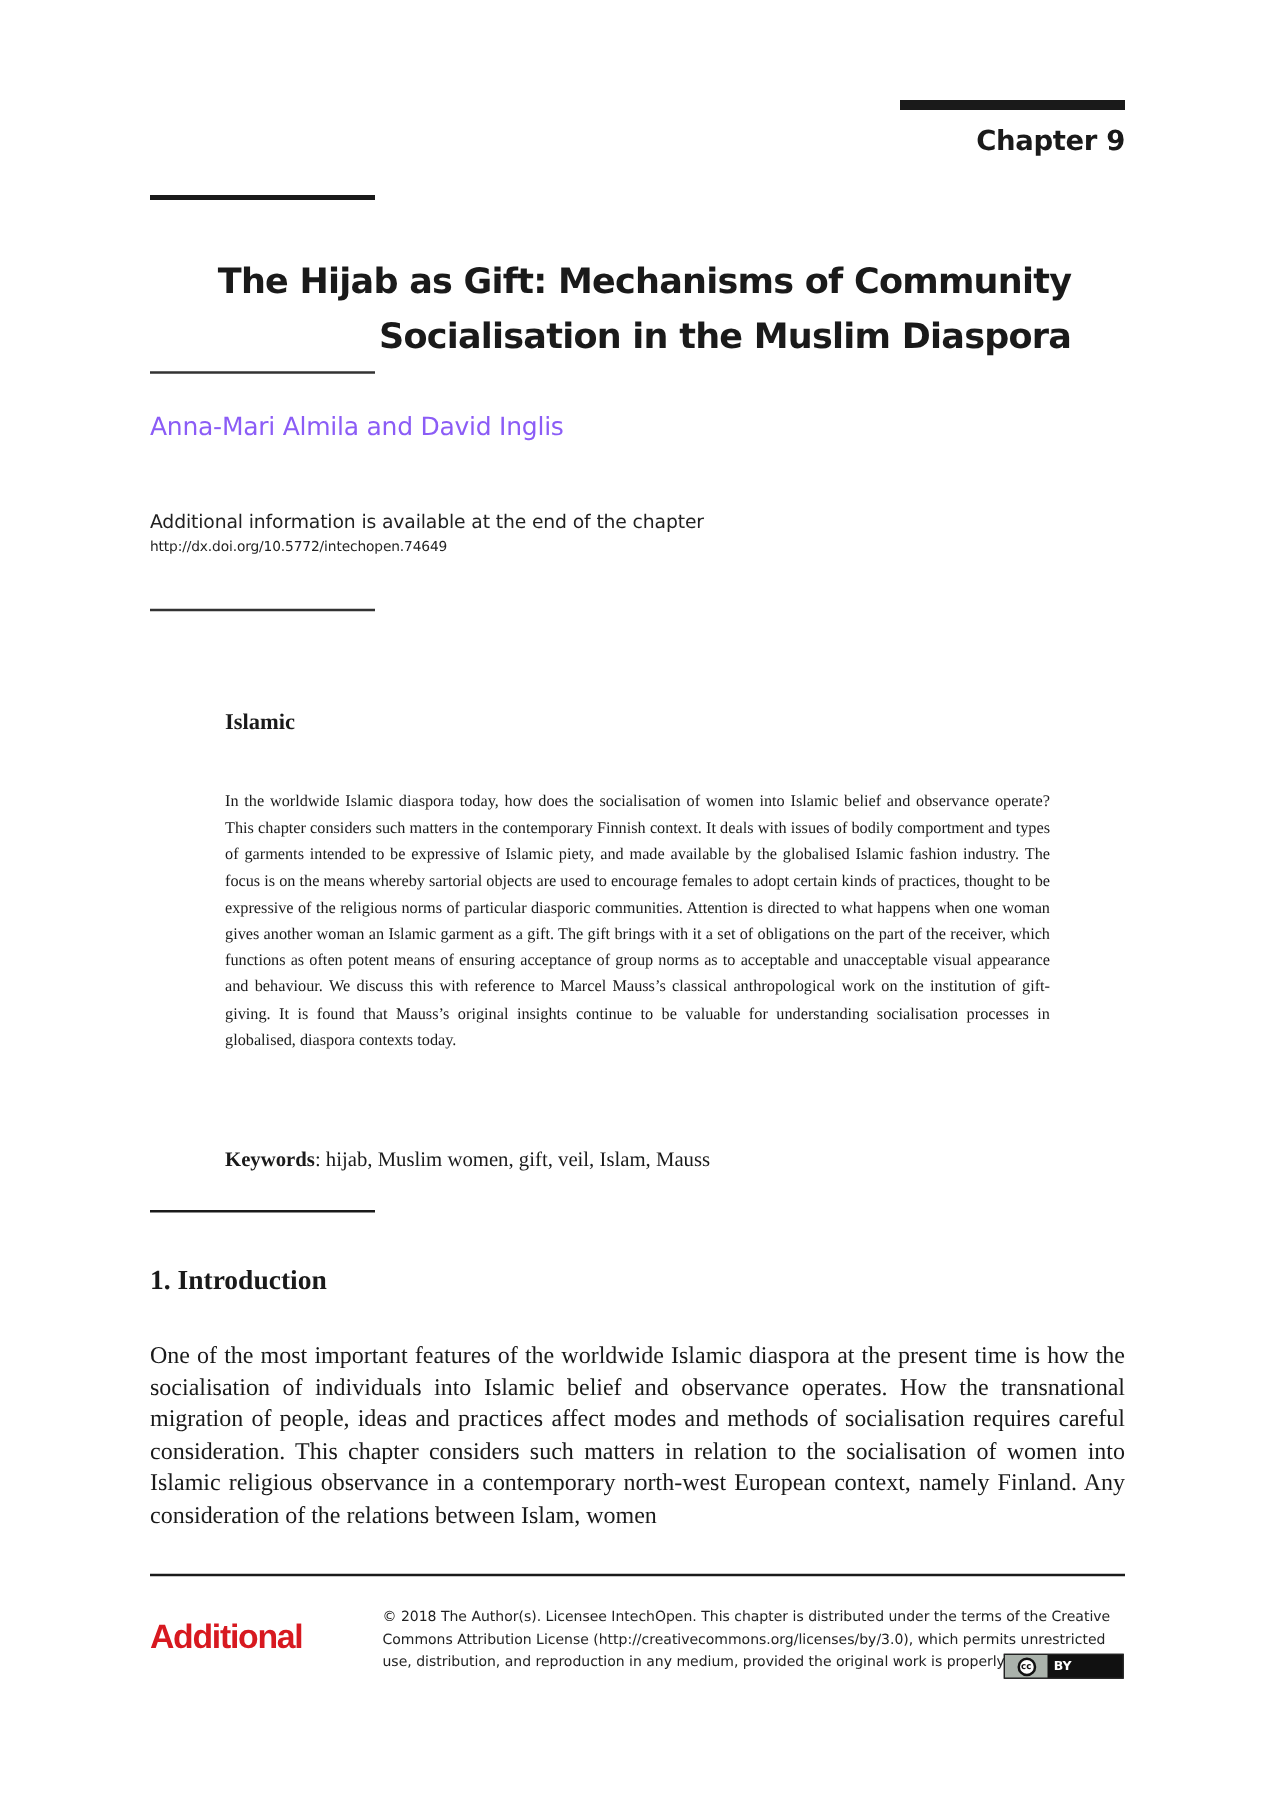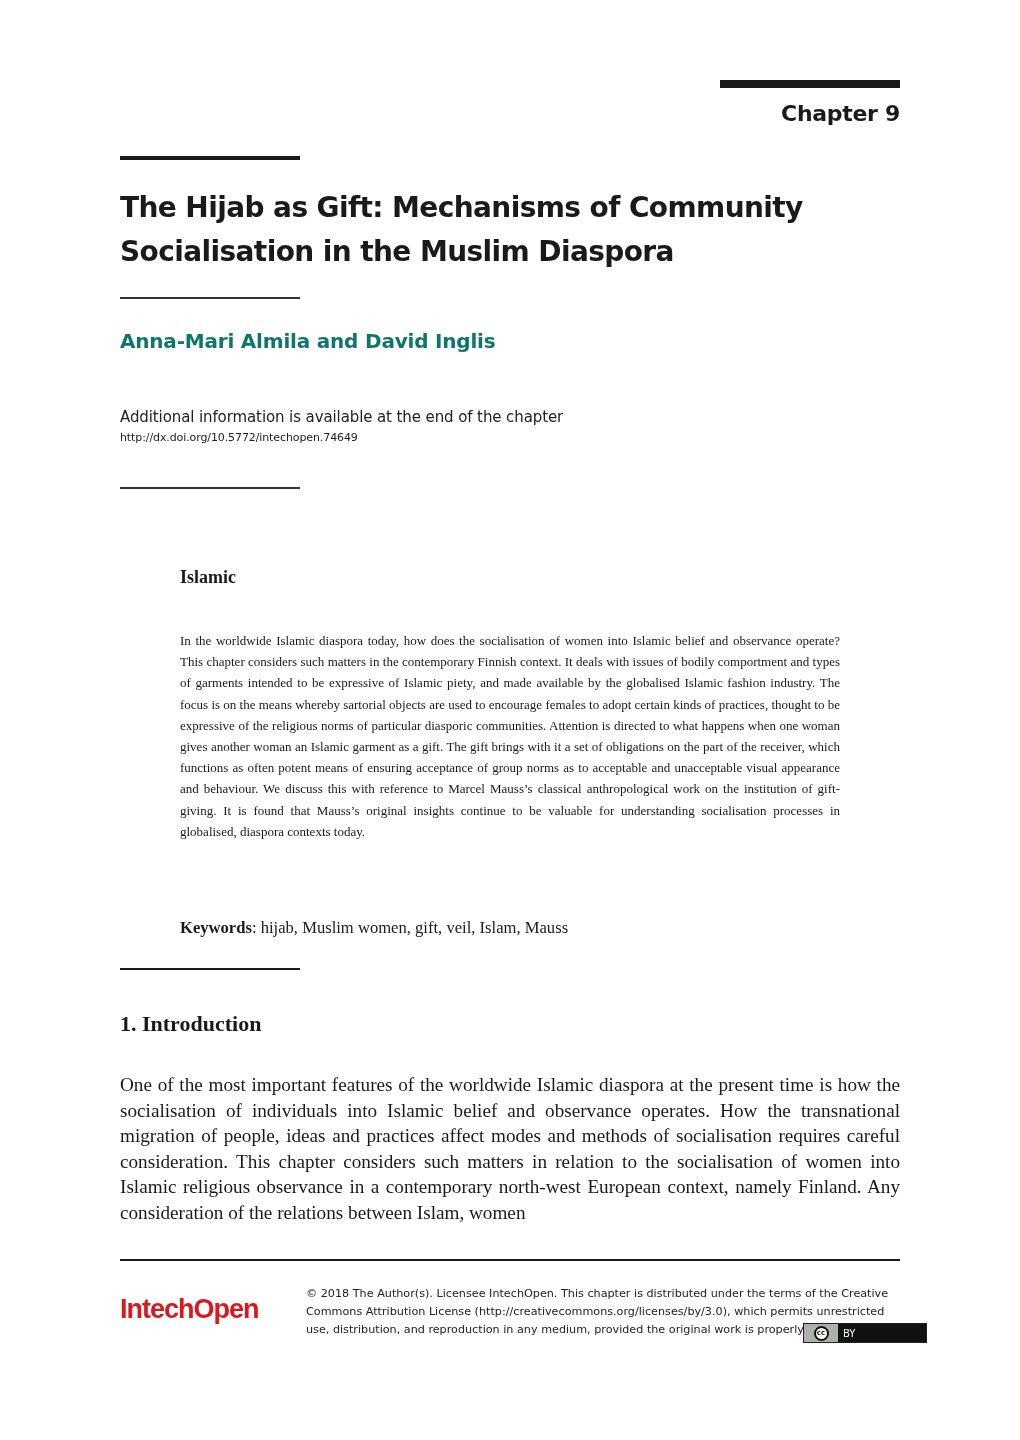--- a/index.html
+++ b/index.html
@@ -9,69 +9,69 @@
   .sans { font-family: "DejaVu Sans", sans-serif; }
   .serif { font-family: "Liberation Serif", serif; }
 
   #chapter-rule { left: 720px; top: 80px; width: 180px; height: 8px; }
   #chapter-label { right: 120px; top: 101px; font-size: 22px; font-weight: bold; letter-spacing: -0.3px; }
 
   #title-rule-top { left: 120px; top: 156px; width: 180px; height: 4px; }
   #title { left: 120px; top: 186px; width: 720px; font-size: 28px; font-weight: bold; line-height: 44px; letter-spacing: -0.6px; }
   #title-rule-bottom { left: 120px; top: 297px; width: 180px; height: 2px; background:#333; }
 
-  #authors { left: 120px; top: 329px; font-size: 20px; font-weight: bold; color:#0f766e; letter-spacing: -0.2px; }
+  #authors { left: 120px; top: 329px; font-size: 20px; font-weight: normal; color:#8b5cf6; letter-spacing: -0.2px; }
   #additional-info { left: 120px; top: 408px; font-size: 15px; color:#222; letter-spacing: -0.1px; }
   #doi { left: 120px; top: 431px; font-size: 11px; color:#222; letter-spacing: -0.1px; }
   #doi-rule { left: 120px; top: 487px; width: 180px; height: 2px; background:#333; }
 
   #abstract-heading { left: 180px; top: 567px; font-size: 18px; font-weight: bold; }
   #abstract-body { left: 180px; top: 630px; width: 660px; font-size: 13px; line-height: 21.2px; text-align: justify; hyphens: manual; }
   #keywords { left: 180px; top: 918px; font-size: 16.6px; }
   #keywords b { font-weight: bold; }
 
   #section-rule { left: 120px; top: 968px; width: 180px; height: 2px; }
   #section-heading { left: 120px; top: 1011px; font-size: 22px; font-weight: bold; }
   #intro-body { left: 120px; top: 1072px; width: 780px; font-size: 19.2px; line-height: 25.6px; text-align: justify; }
 
   #footer-rule { left: 120px; top: 1259px; width: 780px; height: 2px; }
   #publisher-logo { left: 120px; top: 1294px; font-family: "Liberation Sans", sans-serif; font-weight: bold; font-size: 27px; color: #d71920; letter-spacing: -1px; }
   #license-text { left: 306px; top: 1285px; width: 600px; font-size: 11.2px; line-height: 18.2px; color:#222; }
-  #cc-badge { left: 803px; top: 1323px; width: 124px; height: 20px; border: 1.5px solid #222; background: #111; display:flex; align-items:center; box-sizing: border-box; }
+  #cc-badge { left: 803px; top: 1323px; width: 96px; height: 20px; border: 1.5px solid #222; background: #111; display:flex; align-items:center; box-sizing: border-box; }
   #cc-badge .cc-left { width: 34px; height: 100%; background: #aab2ab; display:flex; align-items:center; justify-content:center; }
   #cc-badge .cc-circle { width: 15px; height: 15px; border-radius: 50%; background:#fff; border: 2px solid #111; box-sizing:border-box; font-family: "DejaVu Sans", sans-serif; font-weight:bold; font-size: 7px; line-height: 11px; text-align:center; color:#111; }
-  #cc-badge .cc-by { color:#fff; font-family: "DejaVu Sans", sans-serif; font-weight:normal; font-size: 10px; margin-left: 5px; }
+  #cc-badge .cc-by { color:#fff; font-family: "DejaVu Sans", sans-serif; font-weight:bold; font-size: 10px; margin-left: 5px; }
 </style>
 </head>
 <body>
 
 <div class="rule" id="chapter-rule"></div>
 <div class="abs sans" id="chapter-label">Chapter 9</div>
 
 <div class="rule" id="title-rule-top"></div>
-<h1 class="abs sans" id="title" style="margin:0;">
+<h1 class="abs sans" id="title" style="margin:17px;text-align:right;">
   <span>The Hijab as Gift: Mechanisms of Community</span><br>
   <span>Socialisation in the Muslim Diaspora</span>
 </h1>
 <div class="rule" id="title-rule-bottom"></div>
 
 <div class="abs sans" id="authors">Anna-Mari Almila and David Inglis</div>
 <div class="abs sans" id="additional-info">Additional information is available at the end of the chapter</div>
 <div class="abs sans" id="doi">http://dx.doi.org/10.5772/intechopen.74649</div>
 <div class="rule" id="doi-rule"></div>
 
 <div class="abs serif" id="abstract-heading">Islamic</div>
 <p class="abs serif" id="abstract-body" style="margin:0;">In the worldwide Islamic diaspora today, how does the socialisation of women into Islamic belief and observance operate? This chapter considers such matters in the con­temporary Finnish context. It deals with issues of bodily comportment and types of gar­ments intended to be expressive of Islamic piety, and made available by the globalised Islamic fashion industry. The focus is on the means whereby sartorial objects are used to encourage females to adopt certain kinds of practices, thought to be expressive of the religious norms of particular diasporic communities. Attention is directed to what hap­pens when one woman gives another woman an Islamic garment as a gift. The gift brings with it a set of obligations on the part of the receiver, which functions as often potent means of ensuring acceptance of group norms as to acceptable and unacceptable visual appearance and behaviour. We discuss this with reference to Marcel Mauss’s classical anthropological work on the institution of gift-giving. It is found that Mauss’s original insights continue to be valuable for understanding socialisation processes in globalised, diaspora contexts today.</p>
 <div class="abs serif" id="keywords"><b>Keywords</b><span>: hijab, Muslim women, gift, veil, Islam, Mauss</span></div>
 
 <div class="rule" id="section-rule"></div>
 <h2 class="abs serif" id="section-heading" style="margin:0;">1. Introduction</h2>
 <p class="abs serif" id="intro-body" style="margin:0;">One of the most important features of the worldwide Islamic diaspora at the present time is how the socialisation of individuals into Islamic belief and observance operates. How the transnational migration of people, ideas and practices affect modes and methods of sociali­sation requires careful consideration. This chapter considers such matters in relation to the socialisation of women into Islamic religious observance in a contemporary north-west European context, namely Finland. Any consideration of the relations between Islam, women</p>
 
 <div class="rule" id="footer-rule"></div>
-<div class="abs" id="publisher-logo" style="color: rgb(215, 25, 32);">IntechOpen</div>
+<div class="abs" id="publisher-logo" style="color: rgb(215, 25, 32);">Additional</div>
 <div class="abs sans" id="license-text">© 2018 The Author(s). Licensee IntechOpen. This chapter is distributed under the terms of the Creative Commons Attribution License (http://creativecommons.org/licenses/by/3.0), which permits unrestricted use, distribution, and reproduction in any medium, provided the original work is properly cited.</div>
 <div class="abs" id="cc-badge">
   <div class="cc-left">
     <div class="cc-circle">cc</div>
   </div>
   <span class="cc-by">BY</span>
 </div>
 
 </body></html>

